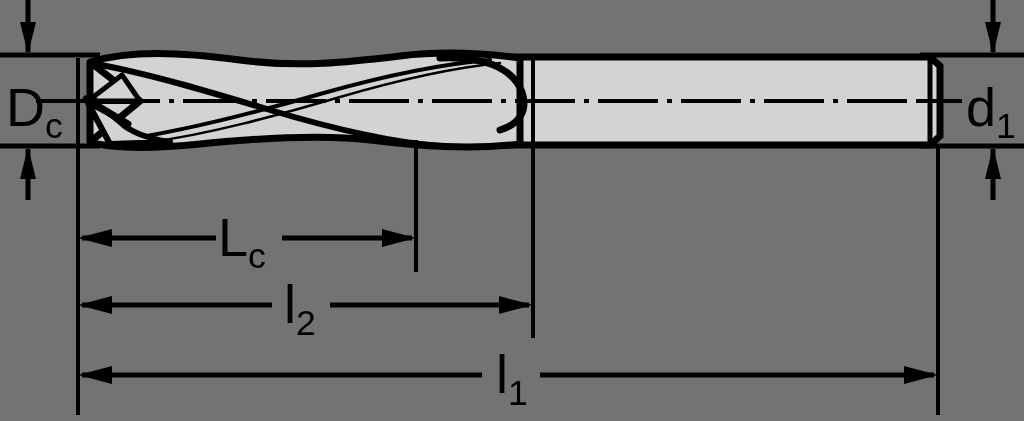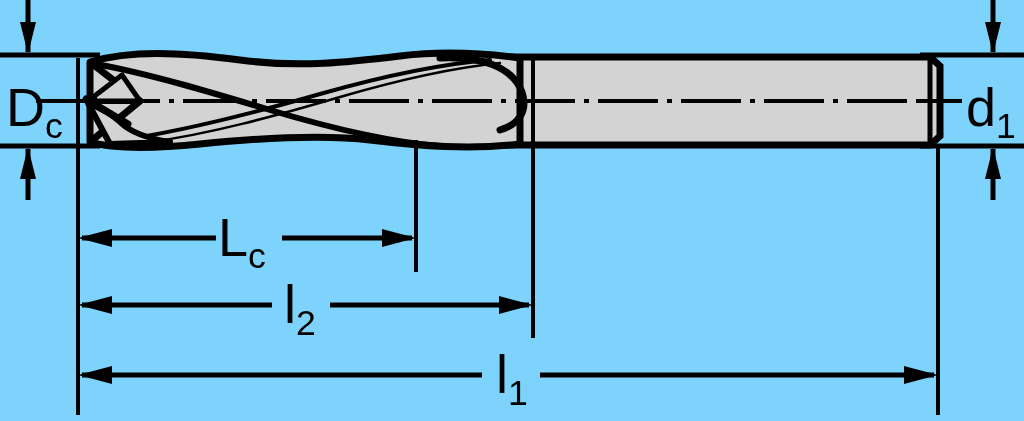--- a/index.html
+++ b/index.html
@@ -7,21 +7,21 @@
     padding: 0;
     background: #ffffff;
   }
   body {
     font-family: "Liberation Sans", sans-serif;
   }
   #drawing-root {
     position: relative;
     width: 1024px;
     height: 421px;
-    background: #7dd3fc;
+    background: #737373;
     overflow: hidden;
   }
   #drawing-root svg {
     display: block;
   }
   .dim-label {
     font-family: "Liberation Sans", sans-serif;
     fill: #000000;
   }
   .dim-label .sub {

